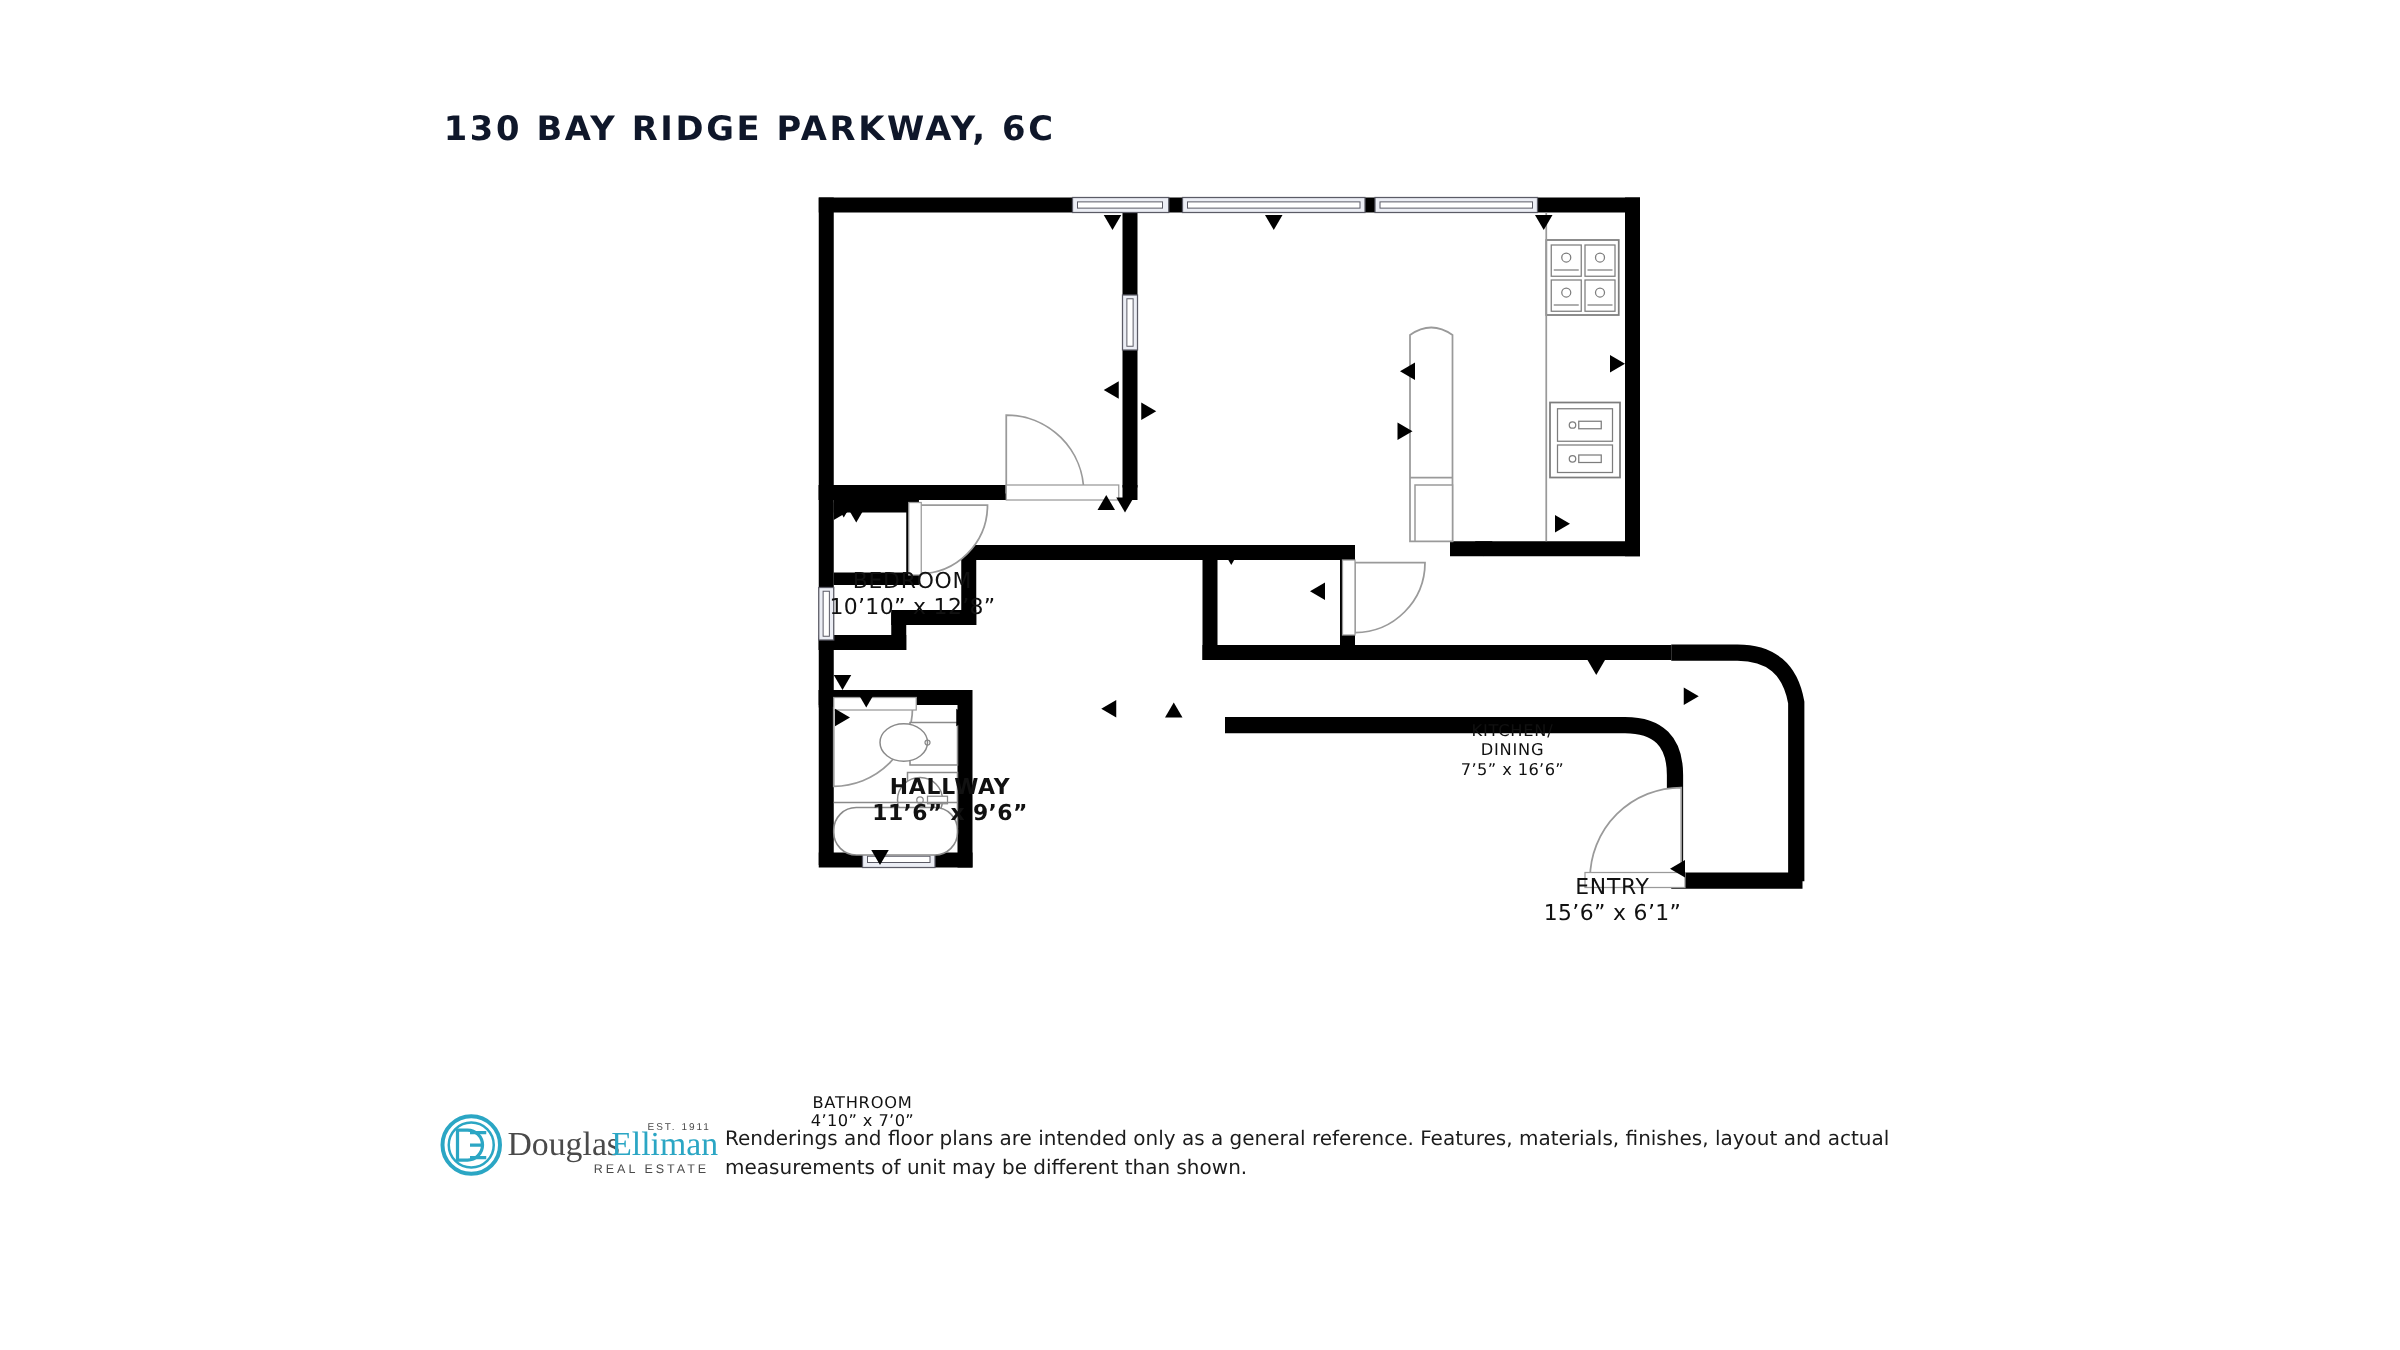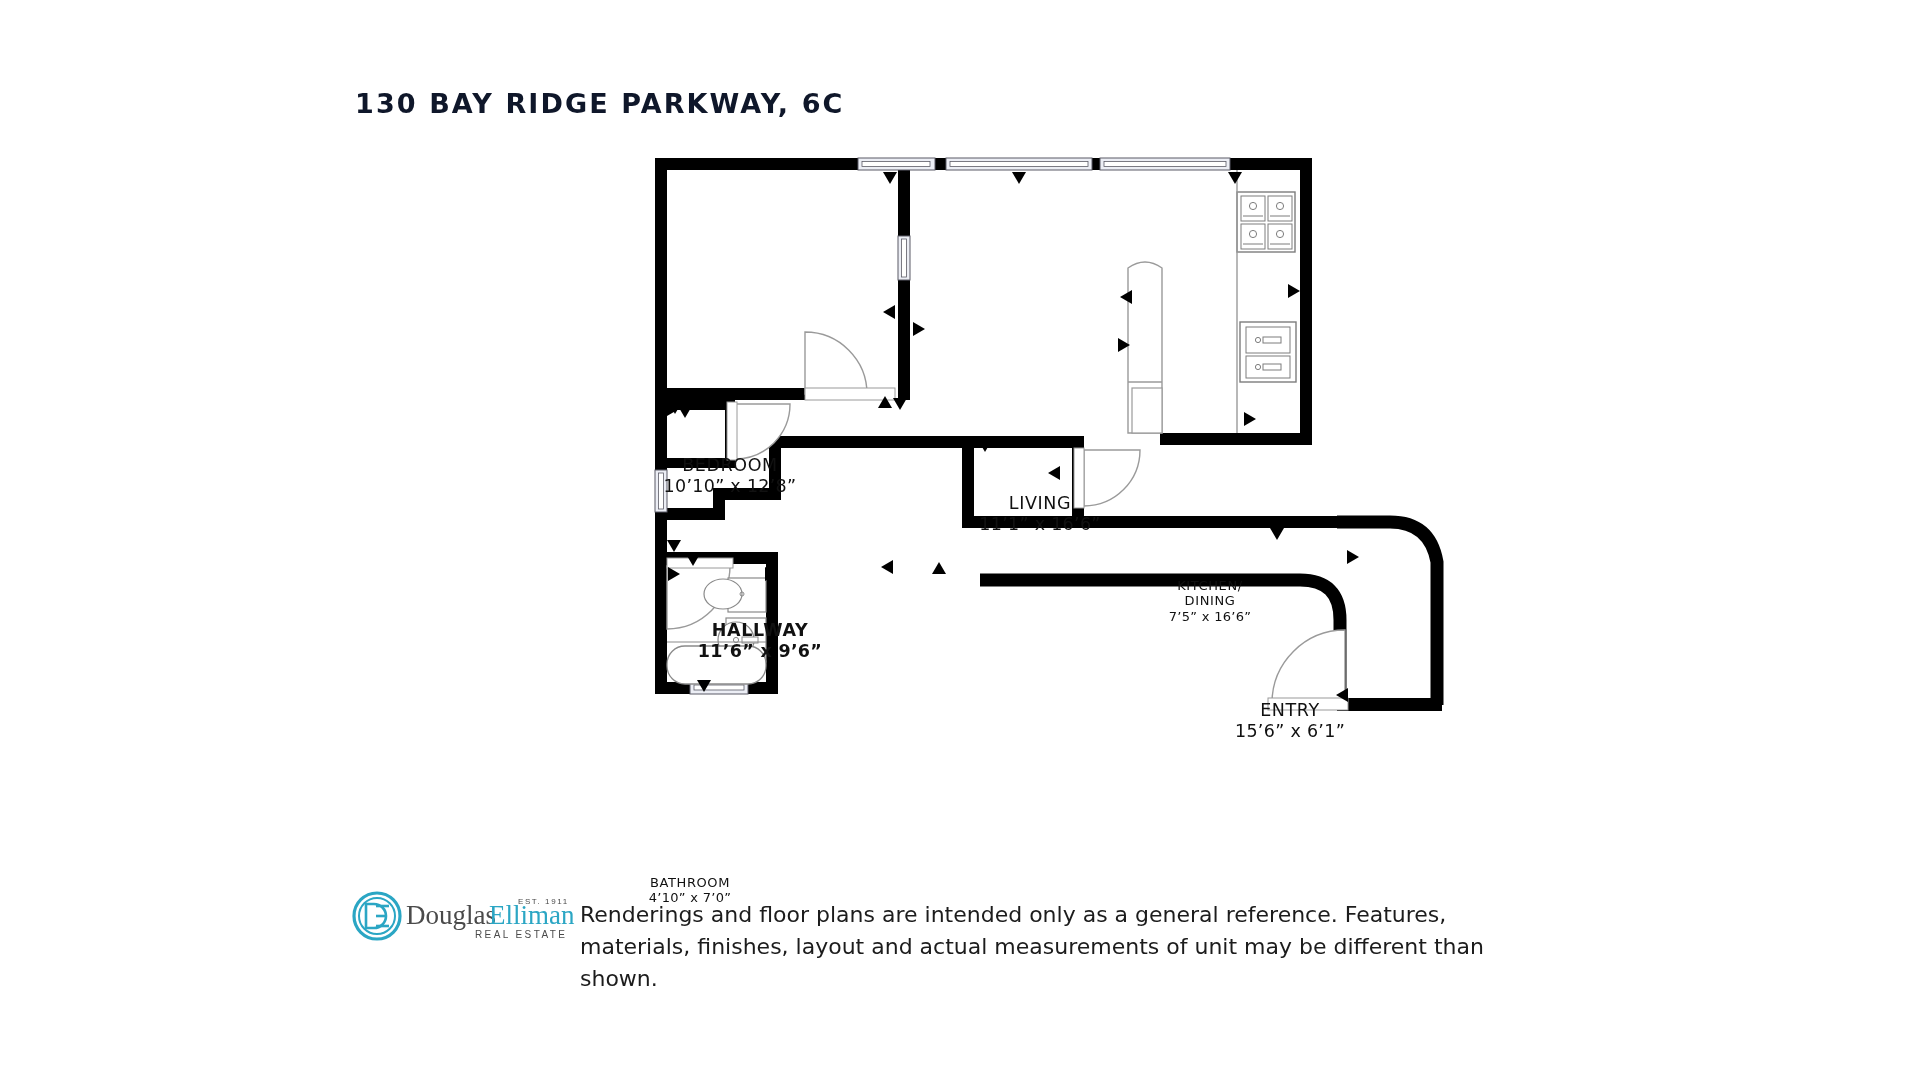--- a/index.html
+++ b/index.html
@@ -82,21 +82,21 @@
   #brand-logo {
     flex: 0 0 auto;
     width: 228px;
     height: 58px;
     position: relative;
   }
   #disclaimer-text {
     flex: 1 1 auto;
     padding-top: 11px;
     font-family: "DejaVu Sans", sans-serif;
-    font-size: 22px;
+    font-size: 16px;
     line-height: 1.45;
     color: #1c1c1c;
     max-width: 975px;
   }
 </style>
 </head>
 <body>
 
 <div id="plan-title">130 BAY RIDGE PARKWAY, 6C</div>
 
@@ -318,24 +318,20 @@
       <polygon points="932,424 946,424 939,412"></polygon>
     </g>
 
   </svg>
 
   <div class="room-label" id="label-bedroom">
     <span class="rl-name">BEDROOM</span>
     <span class="rl-dims">10’10” x 12’8”</span>
   </div>
 
-  <div class="room-label" id="label-living">
-    <span class="rl-name">LIVING</span>
-    <span class="rl-dims">11’1” x 16’6”</span>
-  </div>
 
   <div class="room-label small" id="label-kitchen">
     <span class="rl-name">KITCHEN/</span>
     <span class="rl-name">DINING</span>
     <span class="rl-dims">7’5” x 16’6”</span>
   </div>
 
   <div class="room-label" id="label-hallway">
     <span class="rl-name">HALLWAY</span>
     <span class="rl-dims">11’6” x 9’6”</span>

